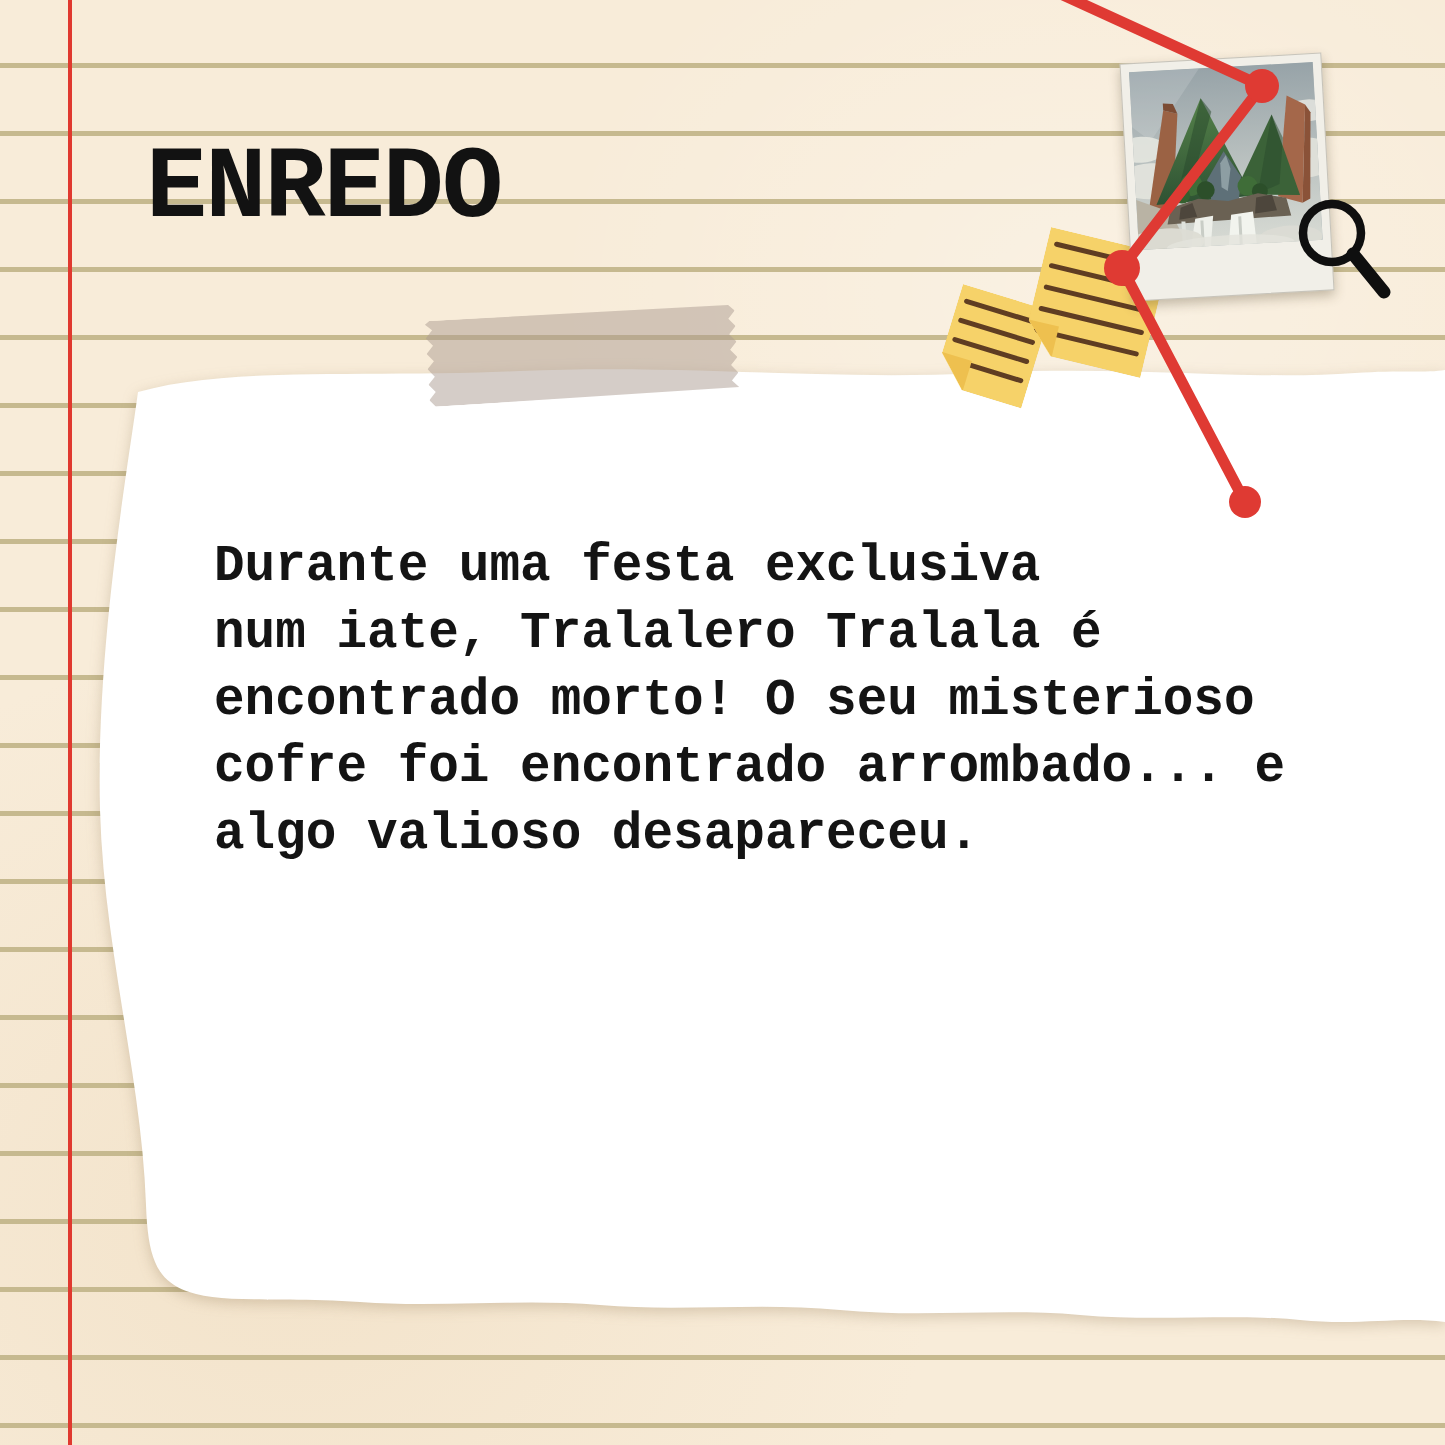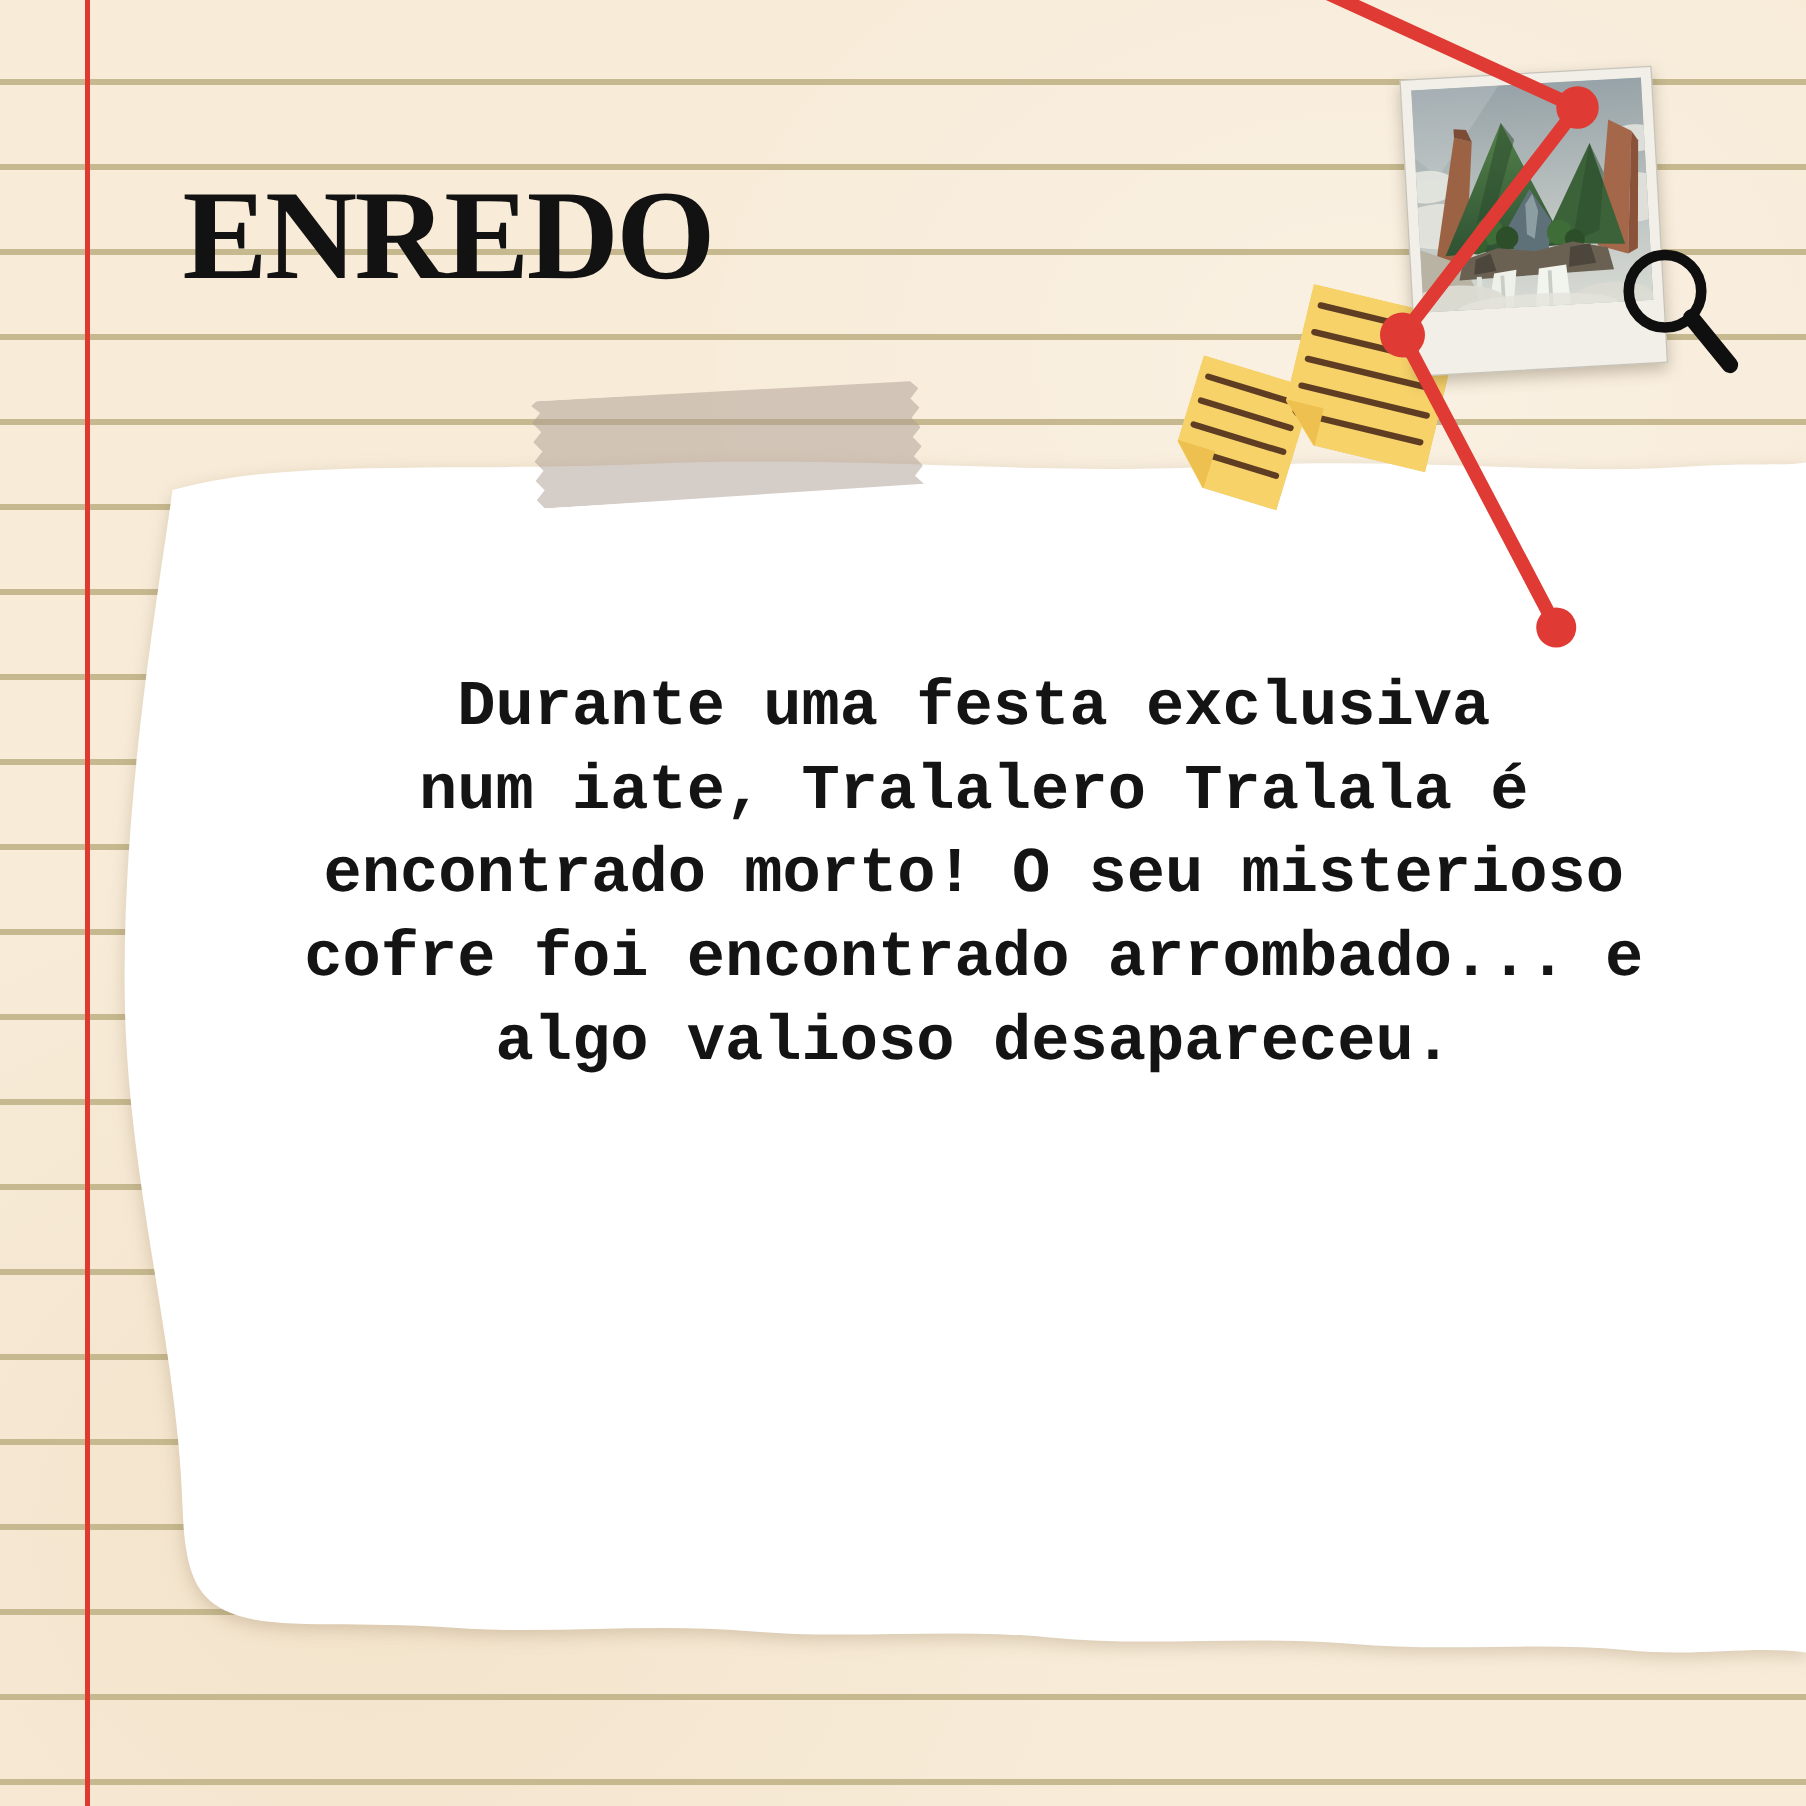--- a/index.html
+++ b/index.html
@@ -22,35 +22,35 @@
   }
   
   .margin-line{
     position:absolute;top:0;bottom:0;left:68px;width:4px;z-index:0;
     background:#e0392f;
   }
   .title{
     position:absolute;left:146px;top:138px;margin:0;z-index:1;
     font-size:102px;line-height:1;font-weight:bold;
     letter-spacing:-2px;color:#121212;
-    font-family:Liberation Serif, serif;
+    font-family:Liberation Mono, monospace;
   }
   
   .paper-svg{position:absolute;left:0;top:0;z-index:2;
     filter:drop-shadow(0 4px 7px rgba(130,105,70,.28));}
   
   .text-block{
     position:absolute;left:214px;top:466px;width:1130px;z-index:3;
     color:#141414;
     font-family:"Liberation Mono", monospace;
     font-weight:700;
     font-size:51px;line-height:67px;
     white-space:pre-line;
   }
-  .text-block p{margin:0 0 36px 0;text-align:center;}
+  .text-block p{margin:0 0 36px 0;}
   
   .tape{
     position:absolute;left:427px;top:312px;width:310px;height:86px;z-index:4;
     background:rgba(172,156,146,.5);
     transform:rotate(-3.4deg);
     clip-path:polygon(1.5% 0%,98% 2%,100% 9%,97.8% 18%,100% 27%,97.8% 36%,100% 45%,
       97.8% 54%,100% 63%,97.8% 72%,100% 81%,97.8% 90%,100% 98%,2% 100%,0% 92%,
       2.2% 83%,0% 74%,2.2% 65%,0% 56%,2.2% 47%,0% 38%,2.2% 29%,0% 20%,2.2% 11%,0% 4%);
   }
   

